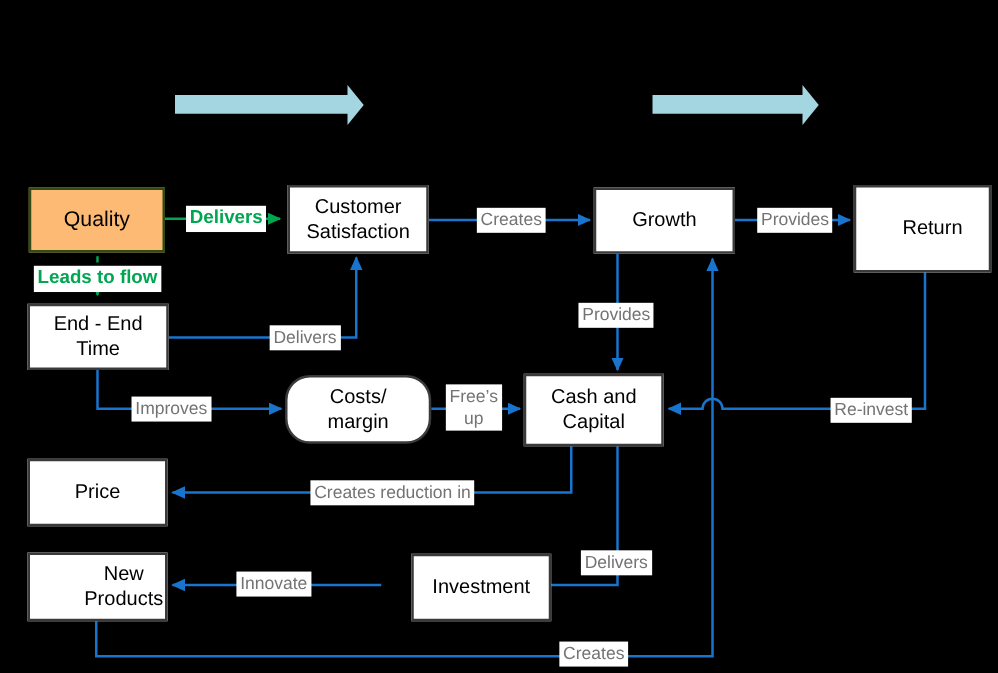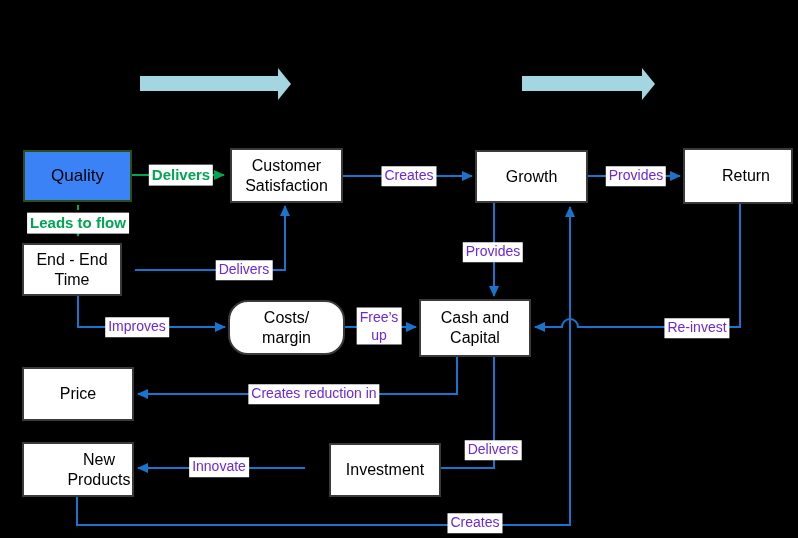--- a/index.html
+++ b/index.html
@@ -10,24 +10,24 @@
   }
   #canvas{position:absolute;left:0;top:0;width:798px;height:538px;}
   svg.wires{position:absolute;left:0;top:0;z-index:1;}
   .box{
     position:absolute;z-index:2;
     background:#fff;border:2px solid #3a3a3a;
     display:flex;align-items:center;justify-content:center;
     text-align:center;color:#000;font-size:16px;line-height:1.25;
     white-space:pre-line;box-sizing:border-box;
   }
-  .box.green{background:#3b82f6;border-color:#2e4d14;font-size:17px;}
+  .box.green{background:#fdba74;border-color:#2e4d14;font-size:17px;}
   .elabel{
     position:absolute;z-index:3;transform:translate(-50%,-50%);
-    background:#fff;color:#6d28d9;font-size:14px;line-height:1.25;
+    background:#fff;color:#737373;font-size:14px;line-height:1.25;
     padding:1px 3px;white-space:pre-line;text-align:center;
   }
   .elabel.green{color:#00A651;font-weight:bold;font-size:15px;}
 </style>
 </head>
 <body>
 
 <div id="canvas">
 
   <svg class="wires" width="798" height="538" viewBox="0 0 798 538">
@@ -56,22 +56,22 @@
     <path d="M457 357 L457 394 L138 394" stroke="#1874CD" stroke-width="2" fill="none" marker-end="url(#ab)"></path>
     <path d="M494 357 L494 468 L421 468" stroke="#1874CD" stroke-width="2" fill="none" marker-end="url(#ab)"></path>
     <path d="M305 468 L138 468" stroke="#1874CD" stroke-width="2" fill="none" marker-end="url(#ab)"></path>
     <path d="M77 497 L77 525 L570 525 L570 207" stroke="#1874CD" stroke-width="2" fill="none" marker-end="url(#ab)"></path>
   </svg>
 
   <div class="box green" style="left:23px;top:150px;width:109px;height:52px;">Quality</div>
   <div class="box" style="left:230px;top:148px;width:113px;height:55px;">Customer
 Satisfaction</div>
   <div class="box" style="left:475px;top:150px;width:113px;height:53px;">Growth</div>
-  <div class="box" style="left:683px;top:148px;width:110px;height:56px;padding-left:16px;">Return</div>
-  <div class="box" style="left:22px;top:243px;width:100px;height:53px;">End - End
+  <div class="box" style="left:683px;top:148px;width:110px;height:70px;padding-left:16px;">Return</div>
+  <div class="box" style="left:22px;top:243px;width:113px;height:53px;">End - End
 Time</div>
   <div class="box" style="left:228px;top:300px;width:117px;height:55px;border-radius:20px;">Costs/
 margin</div>
   <div class="box" style="left:419px;top:299px;width:112px;height:58px;">Cash and
 Capital</div>
   <div class="box" style="left:22px;top:367px;width:112px;height:54px;">Price</div>
   <div class="box" style="left:22px;top:442px;width:112px;height:55px;padding-left:42px;">New
 Products</div>
   <div class="box" style="left:305px;top:443px;width:112px;height:54px;margin-left:24px;">Investment</div>
 

